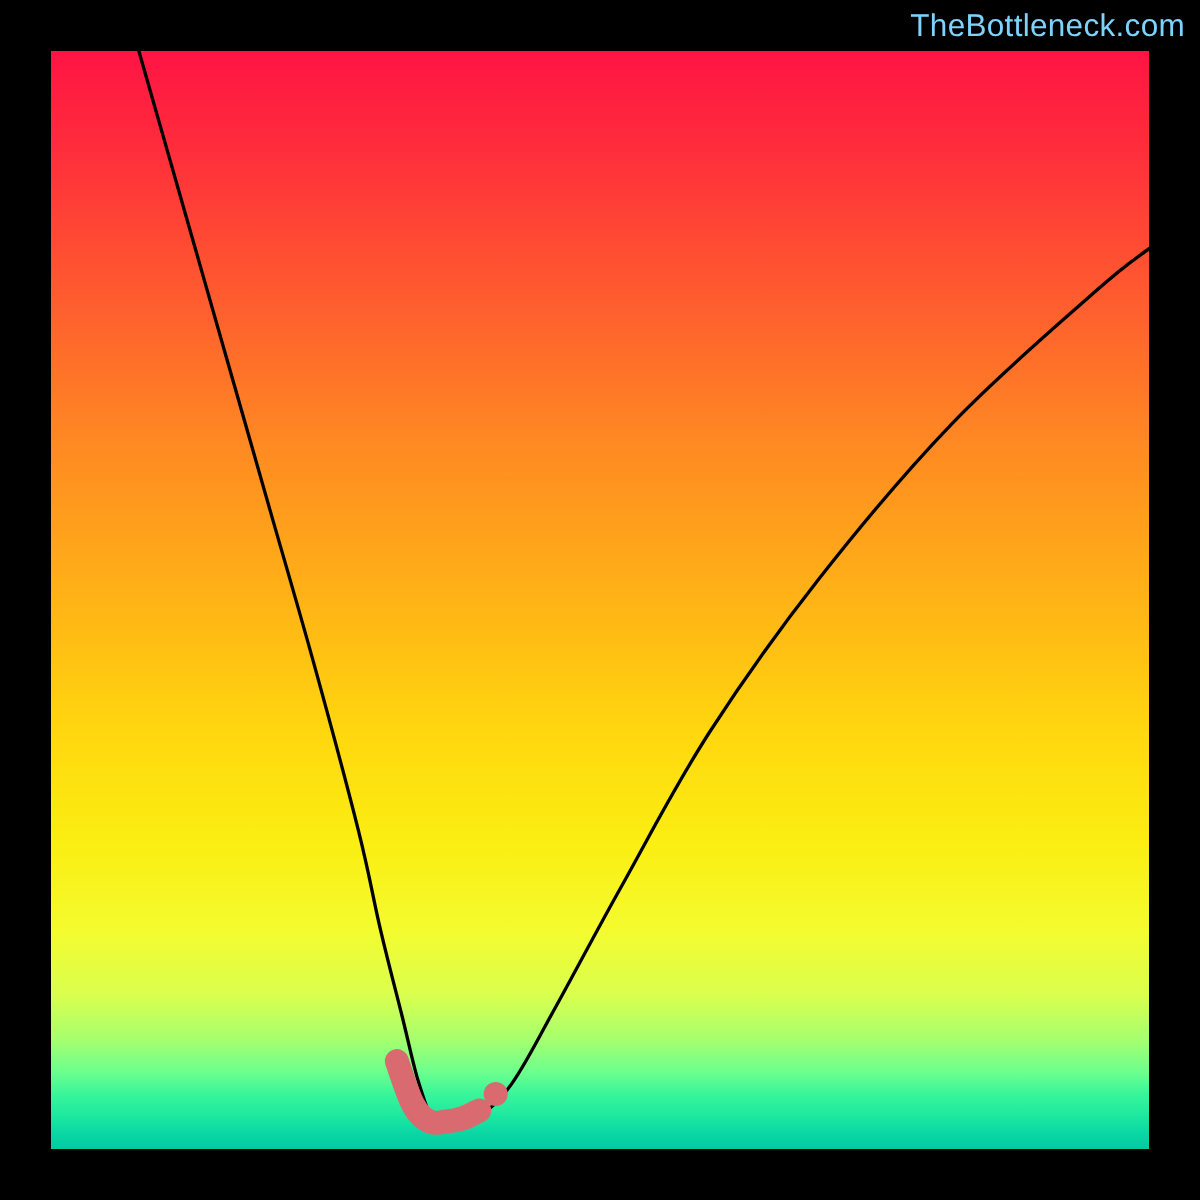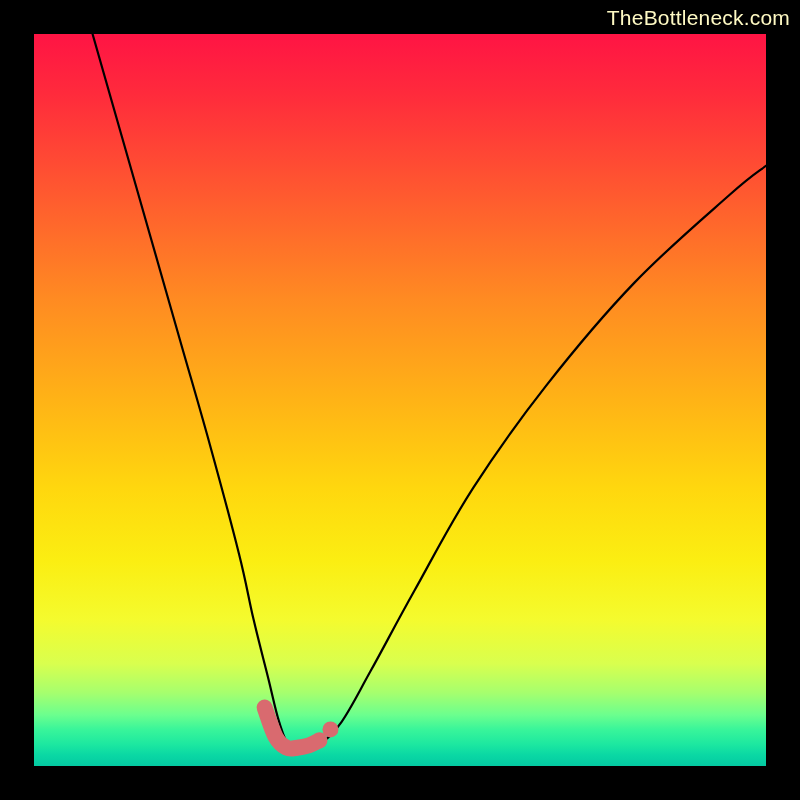--- a/index.html
+++ b/index.html
@@ -39,21 +39,21 @@
       #39f59a 95%,
       #1de8a0 97%,
       #0ad8a4 98.5%,
       #04c9a2 100%
     );
   }
   .watermark {
     position: absolute;
     top: 6px;
     right: 10px;
-    color: #fef9c3;
+    color: #7dd3fc;
     font-size: 21px;
     letter-spacing: 0.2px;
     font-weight: 400;
     user-select: none;
   }
   svg.curve {
     position: absolute;
     left: 0;
     top: 0;
     width: 732px;

